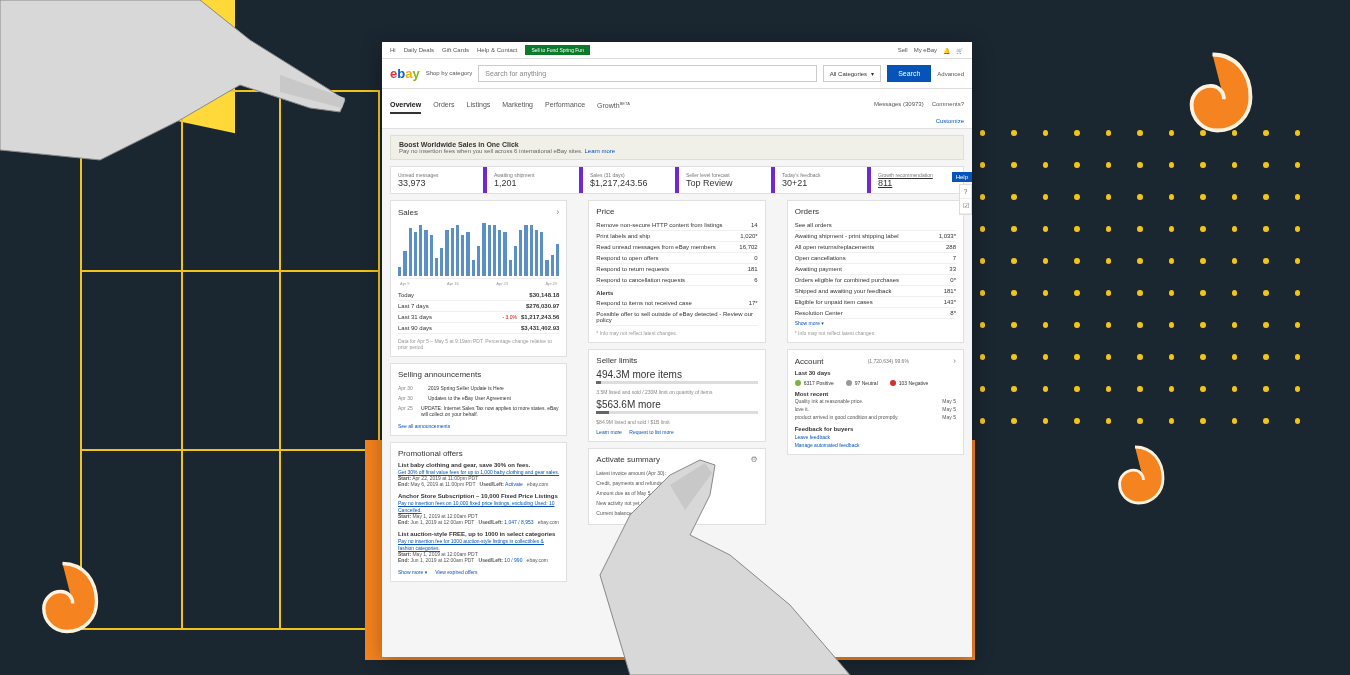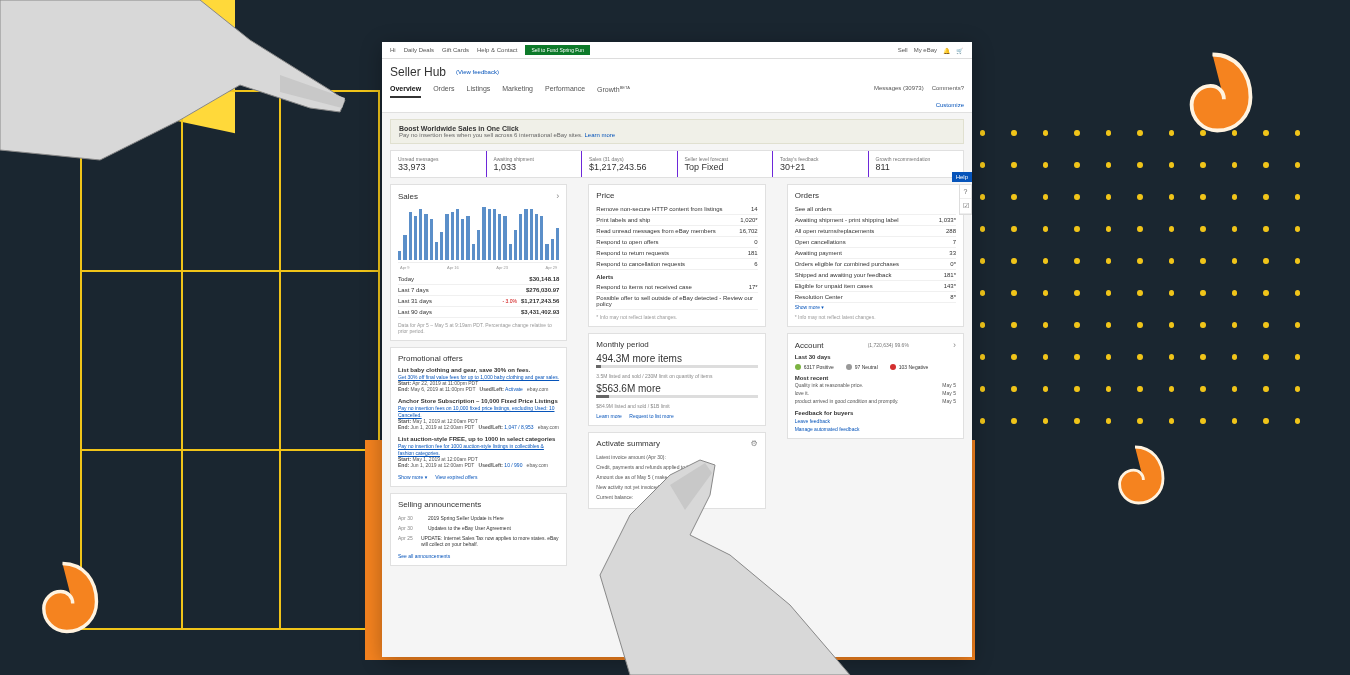--- a/index.html
+++ b/index.html
@@ -52,22 +52,22 @@
 .tab-right { margin-left: auto; display: flex; gap: 8px; font-size: 6px; color: #555; }
 .customize { display: block; text-align: right; padding: 4px 8px; font-size: 6px; color: #0654ba; background: #fff; border-bottom: 1px solid #e0e0e0; }
 
 .content { padding: 6px 8px; }
 .banner { background: #f0f0e8; border: 1px solid #e0e0d0; padding: 5px 8px; margin-bottom: 6px; }
 .banner-title { font-size: 7px; font-weight: bold; color: #333; }
 .banner-sub { font-size: 6px; color: #666; }
 .banner-sub a { color: #0654ba; }
 
 .stats-row { display: flex; background: #fff; border: 1px solid #e0e0e0; margin-bottom: 6px; }
-.stat { flex: 1; padding: 5px 7px; border-right: 1px solid #6d28d9; }
-.stat:last-child { border-right: none; }
+.stat { flex: 1; padding: 5px 7px; border-right: 4px solid #6d28d9; }
+.stat:last-child { border-right: none; text-decoration: underline; }
 .stat-label { font-size: 5px; color: #777; }
 .stat-value { font-size: 9px; color: #333; }
 
 .cols { display: flex; gap: 21px; }
 .col { flex: 1; display: flex; flex-direction: column; gap: 6px; }
 .card { background: #fff; border: 1px solid #e0e0e0; padding: 6px 7px; }
 .card-title { font-size: 8px; color: #333; margin-bottom: 4px; display: flex; justify-content: space-between; align-items: center; }
 .chev { color: #888; font-size: 9px; }
 
 .chart-area { height: 58px; display: flex; align-items: flex-end; gap: 2px; padding: 2px 0; border-bottom: 1px solid #eee; position: relative; }
@@ -283,26 +283,33 @@
     <span>Help &amp; Contact</span>
     <span class="green-tag">Sell to Fund Spring Fun</span>
     <div class="right">
       <span>Sell</span>
       <span>My eBay</span>
       <span>🔔</span>
       <span>🛒</span>
     </div>
   </div>
 
+  <div class="searchbar">
+    <span class="logo"><span class="e">e</span><span class="b">b</span><span class="a">a</span><span class="y">y</span></span>
+    <span class="shop-cat">Shop by category</span>
+    <div class="searchbox">Search for anything</div>
+    <div class="cat-select">
+        <span>All Categories</span>
+        <span>▾</span>
+      </div>
+    <button class="search-btn">Search</button>
+    <span class="adv-link">Advanced</span>
+  </div>
 
   <div class="hub-header">
-    <div class="hub-title">
-      <span>Seller Hub</span>
-      <small>(View feedback)</small>
-    </div>
     <div class="tabs">
       <span class="tab active">Overview</span>
       <span class="tab">Orders</span>
       <span class="tab">Listings</span>
       <span class="tab">Marketing</span>
       <span class="tab">Performance</span>
       <span class="tab"><span>Growth</span><sup style="font-size:4px">BETA</sup></span>
       <div class="tab-right">
         <span>Messages (30973)</span>
         <span>Comments?</span>
@@ -323,29 +330,29 @@
       <div class="banner-sub"><span>Pay no insertion fees when you sell across 6 international eBay sites.</span> <a>Learn more</a></div>
     </div>
 
     <div class="stats-row" id="stats-row">
         <div class="stat">
           <div class="stat-label">Unread messages</div>
           <div class="stat-value">33,973</div>
         </div>
         <div class="stat">
           <div class="stat-label">Awaiting shipment</div>
-          <div class="stat-value">1,033</div>
+          <div class="stat-value">1,201</div>
         </div>
         <div class="stat">
           <div class="stat-label">Sales (31 days)</div>
           <div class="stat-value">$1,217,243.56</div>
         </div>
         <div class="stat">
           <div class="stat-label">Seller level forecast</div>
-          <div class="stat-value">Top Fixed</div>
+          <div class="stat-value">Top Review</div>
         </div>
         <div class="stat">
           <div class="stat-label">Today's feedback</div>
           <div class="stat-value">30+21</div>
         </div>
         <div class="stat">
           <div class="stat-label">Growth recommendation</div>
           <div class="stat-value">811</div>
         </div>
       </div>
@@ -412,20 +419,41 @@
               <div class="row-line">
                 <span>Last 90 days</span>
                 <span><b>$3,431,402.93</b></span>
               </div>
             </div>
           <div class="footnote">Data for Apr 5 – May 5 at 9:19am PDT. Percentage change relative to prior period.</div>
         </div>
 
         <div class="card">
           <div class="card-title">
+              <span>Selling announcements</span>
+            </div>
+          <div id="ann-items">
+              <div class="ann-row">
+                <span class="ann-date">Apr 30</span>
+                <span>2019 Spring Seller Update is Here</span>
+              </div>
+              <div class="ann-row">
+                <span class="ann-date">Apr 30</span>
+                <span>Updates to the eBay User Agreement</span>
+              </div>
+              <div class="ann-row">
+                <span class="ann-date">Apr 25</span>
+                <span>UPDATE: Internet Sales Tax now applies to more states. eBay will collect on your behalf.</span>
+              </div>
+            </div>
+          <a class="see-all">See all announcements</a>
+        </div>
+
+        <div class="card">
+          <div class="card-title">
               <span>Promotional offers</span>
             </div>
           <div id="promo-items">
               <div class="promo-item"><div class="promo-title">List baby clothing and gear, save 30% on fees.</div>
     <a class="promo-link">Get 30% off final value fees for up to 1,000 baby clothing and gear sales.</a>
     <div class="promo-meta"><span class="lbl">Start:</span> Apr 22, 2019 at 11:00pm PDT</div>
     <div class="promo-meta"><span class="lbl">End:</span> May 6, 2019 at 11:00pm PDT &nbsp; <span class="lbl">Used/Left:</span> <a>Activate</a> &nbsp; ebay.com</div></div>
               <div class="promo-item"><div class="promo-title">Anchor Store Subscription – 10,000 Fixed Price Listings</div>
     <a class="promo-link">Pay no insertion fees on 10,000 fixed price listings, excluding Used: 10 Cancelled.</a>
     <div class="promo-meta"><span class="lbl">Start:</span> May 1, 2019 at 12:00am PDT</div>
@@ -433,41 +461,20 @@
               <div class="promo-item"><div class="promo-title">List auction-style FREE, up to 1000 in select categories</div>
     <a class="promo-link">Pay no insertion fee for 1000 auction-style listings in collectibles &amp; fashion categories.</a>
     <div class="promo-meta"><span class="lbl">Start:</span> May 1, 2019 at 12:00am PDT</div>
     <div class="promo-meta"><span class="lbl">End:</span> Jun 1, 2019 at 12:00am PDT &nbsp; <span class="lbl">Used/Left:</span> <a>10 / 990</a> &nbsp; ebay.com</div></div>
             </div>
           <div style="display:flex;gap:8px;font-size:5px">
             <a style="color:#0654ba">Show more ▾</a>
             <a style="color:#0654ba">View expired offers</a>
           </div>
         </div>
-
-        <div class="card">
-          <div class="card-title">
-              <span>Selling announcements</span>
-            </div>
-          <div id="ann-items">
-              <div class="ann-row">
-                <span class="ann-date">Apr 30</span>
-                <span>2019 Spring Seller Update is Here</span>
-              </div>
-              <div class="ann-row">
-                <span class="ann-date">Apr 30</span>
-                <span>Updates to the eBay User Agreement</span>
-              </div>
-              <div class="ann-row">
-                <span class="ann-date">Apr 25</span>
-                <span>UPDATE: Internet Sales Tax now applies to more states. eBay will collect on your behalf.</span>
-              </div>
-            </div>
-          <a class="see-all">See all announcements</a>
-        </div>
       </div>
 
       <div class="col">
         <div class="card">
           <div class="card-title">
               <span>Price</span>
             </div>
           <div id="task-items">
               <div class="task-row">
                 <span>Remove non-secure HTTP content from listings</span>
@@ -503,21 +510,21 @@
               <div class="task-row">
                 <span>Possible offer to sell outside of eBay detected - Review our policy</span>
                 <span class="num"></span>
               </div>
             </div>
           <div class="footnote">* Info may not reflect latest changes.</div>
         </div>
 
         <div class="card">
           <div class="card-title">
-              <span>Monthly period</span>
+              <span>Seller limits</span>
             </div>
           <div class="limits-big">494.3M more items</div>
           <div class="limits-bar">
               <div class="fill"></div>
             </div>
           <div class="limits-sub">3.5M listed and sold / 230M limit on quantity of items</div>
           <div class="limits-big">$563.6M more</div>
           <div class="limits-bar">
               <div class="fill" style="width:8%"></div>
             </div>

